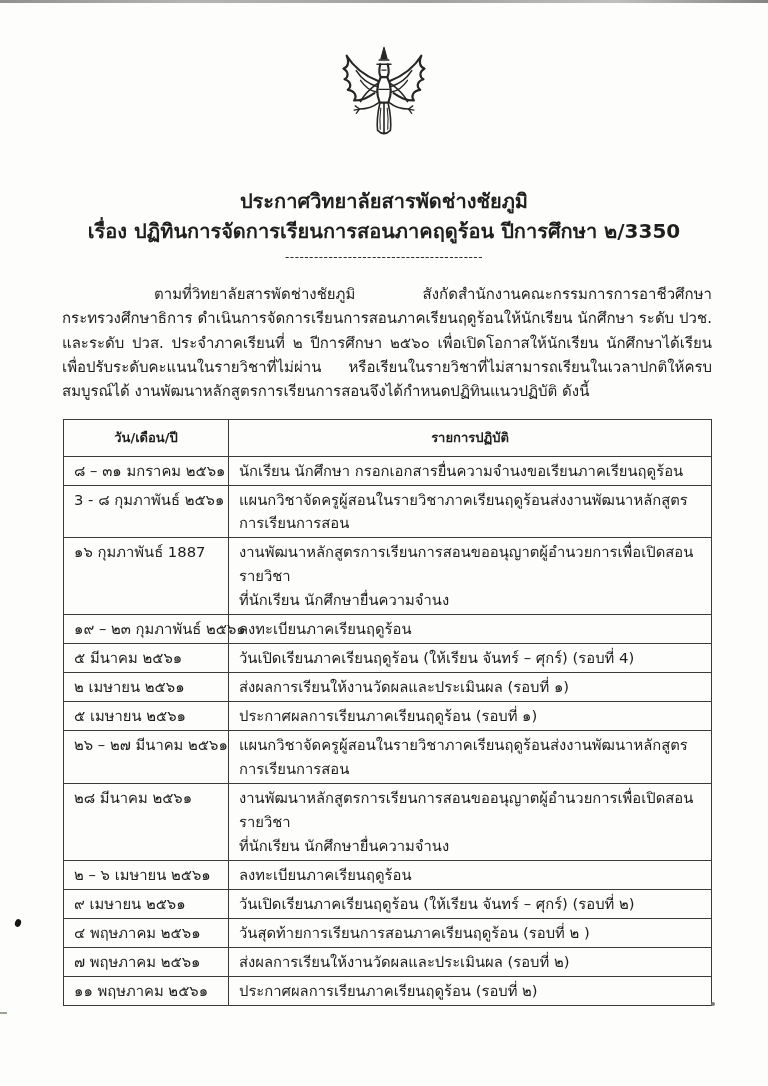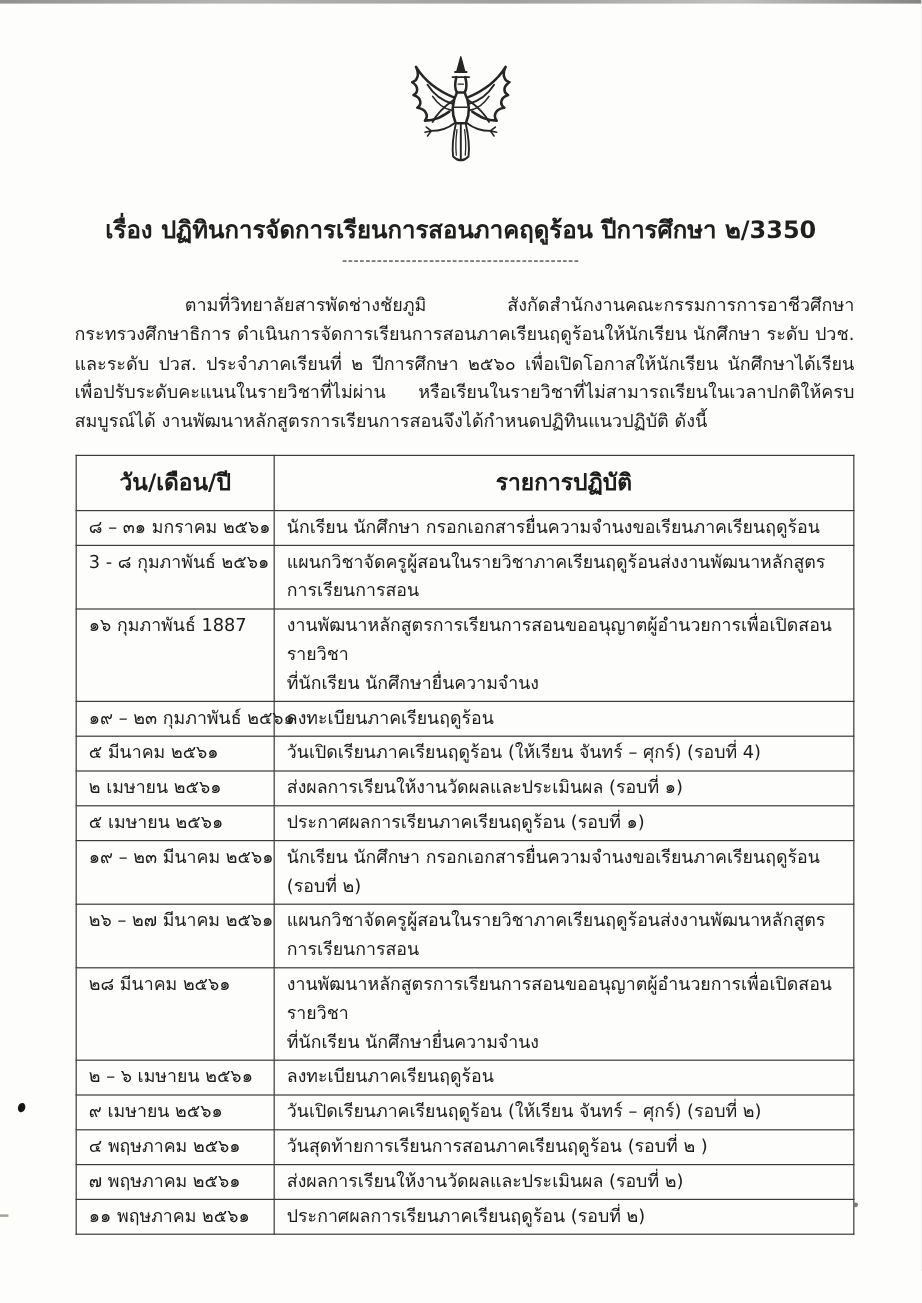--- a/index.html
+++ b/index.html
@@ -34,21 +34,21 @@
     font-size:14.8px;
     color:#1d1d1d;
     table-layout:fixed;
   }
   table.calendar th, table.calendar td {
     border:1.3px solid #3a3a3a;
     padding:2px 10px;
     line-height:1.62;
     vertical-align:top;
   }
-  table.calendar th { font-weight:600; text-align:center; font-size:19px; padding:7px 6px;margin-top:12px; }
+  table.calendar th { font-weight:600; text-align:center; font-size:13px; padding:7px 6px;margin-top:12px; }
   th.col-date, td.col-date { width:152px; }
   td.col-date { white-space:nowrap; padding-left:8px; }
   td.col-activity { white-space:pre-line; }
   .speck-a { position:absolute; left:15px; top:919px; width:6px; height:8px; background:#151515; border-radius:50%; transform:rotate(18deg); }
   .speck-b { position:absolute; left:711px; top:1002px; width:4px; height:4px; background:#7a7a7a; border-radius:50%; }
   .speck-c { position:absolute; left:0px; top:1012px; width:7px; height:2px; background:#9aa48e; }
 </style>
 </head>
 <body>
 
@@ -82,20 +82,21 @@
           <path d="M100,110 C90,118 78,122 64,122 M120,110 C130,118 142,122 156,122" stroke-width="3"></path>
           <path d="M64,122 l-8,-6 M64,122 l-10,2 M64,122 l-6,8 M156,122 l8,-6 M156,122 l10,2 M156,122 l6,8" stroke-width="2.5"></path>
 
           <path d="M102,112 C98,130 96,146 98,162 M110,112 L110,166 M118,112 C122,130 124,146 122,162 M98,162 C106,170 114,170 122,162" stroke-width="3"></path>
           <path d="M104,120 C102,136 102,150 103,160 M116,120 C118,136 118,150 117,160" stroke-width="2"></path>
         </g>
       </svg>
     </span>
   </div>
 
+  <div class="title first">ประกาศวิทยาลัยสารพัดช่างชัยภูมิ</div>
   <div class="title">เรื่อง  ปฏิทินการจัดการเรียนการสอนภาคฤดูร้อน ปีการศึกษา ๒/3350</div>
   <div class="divider">-----------------------------------------</div>
 
   <div class="paragraph">ตามที่วิทยาลัยสารพัดช่างชัยภูมิ สังกัดสำนักงานคณะกรรมการการอาชีวศึกษา กระทรวงศึกษาธิการ ดำเนินการจัดการเรียนการสอนภาคเรียนฤดูร้อนให้นักเรียน นักศึกษา ระดับ ปวช. และระดับ ปวส. ประจำภาคเรียนที่ ๒ ปีการศึกษา ๒๕๖๐ เพื่อเปิดโอกาสให้นักเรียน นักศึกษาได้เรียนเพื่อปรับระดับคะแนนในรายวิชาที่ไม่ผ่าน หรือเรียนในรายวิชาที่ไม่สามารถเรียนในเวลาปกติให้ครบสมบูรณ์ได้ งานพัฒนาหลักสูตรการเรียนการสอนจึงได้กำหนดปฏิทินแนวปฏิบัติ ดังนี้</div>
 
   <table class="calendar">
     <thead>
       <tr>
         <th class="col-date">วัน/เดือน/ปี</th>
         <th class="col-activity">รายการปฏิบัติ</th>
@@ -125,24 +126,20 @@
         </tr>
         <tr>
           <td class="col-date">๒ เมษายน ๒๕๖๑</td>
           <td class="col-activity">ส่งผลการเรียนให้งานวัดผลและประเมินผล (รอบที่ ๑)</td>
         </tr>
         <tr>
           <td class="col-date">๕ เมษายน ๒๕๖๑</td>
           <td class="col-activity">ประกาศผลการเรียนภาคเรียนฤดูร้อน (รอบที่ ๑)</td>
         </tr>
         <tr>
-          <td class="col-date">๑๙ – ๒๓ มีนาคม ๒๕๖๑</td>
-          <td class="col-activity">นักเรียน นักศึกษา กรอกเอกสารยื่นความจำนงขอเรียนภาคเรียนฤดูร้อน (รอบที่ ๒)</td>
-        </tr>
-        <tr>
           <td class="col-date">๒๖ – ๒๗ มีนาคม ๒๕๖๑</td>
           <td class="col-activity">แผนกวิชาจัดครูผู้สอนในรายวิชาภาคเรียนฤดูร้อนส่งงานพัฒนาหลักสูตรการเรียนการสอน</td>
         </tr>
         <tr>
           <td class="col-date">๒๘ มีนาคม ๒๕๖๑</td>
           <td class="col-activity">งานพัฒนาหลักสูตรการเรียนการสอนขออนุญาตผู้อำนวยการเพื่อเปิดสอนรายวิชา
 ที่นักเรียน นักศึกษายื่นความจำนง</td>
         </tr>
         <tr>
           <td class="col-date">๒ – ๖ เมษายน ๒๕๖๑</td>

